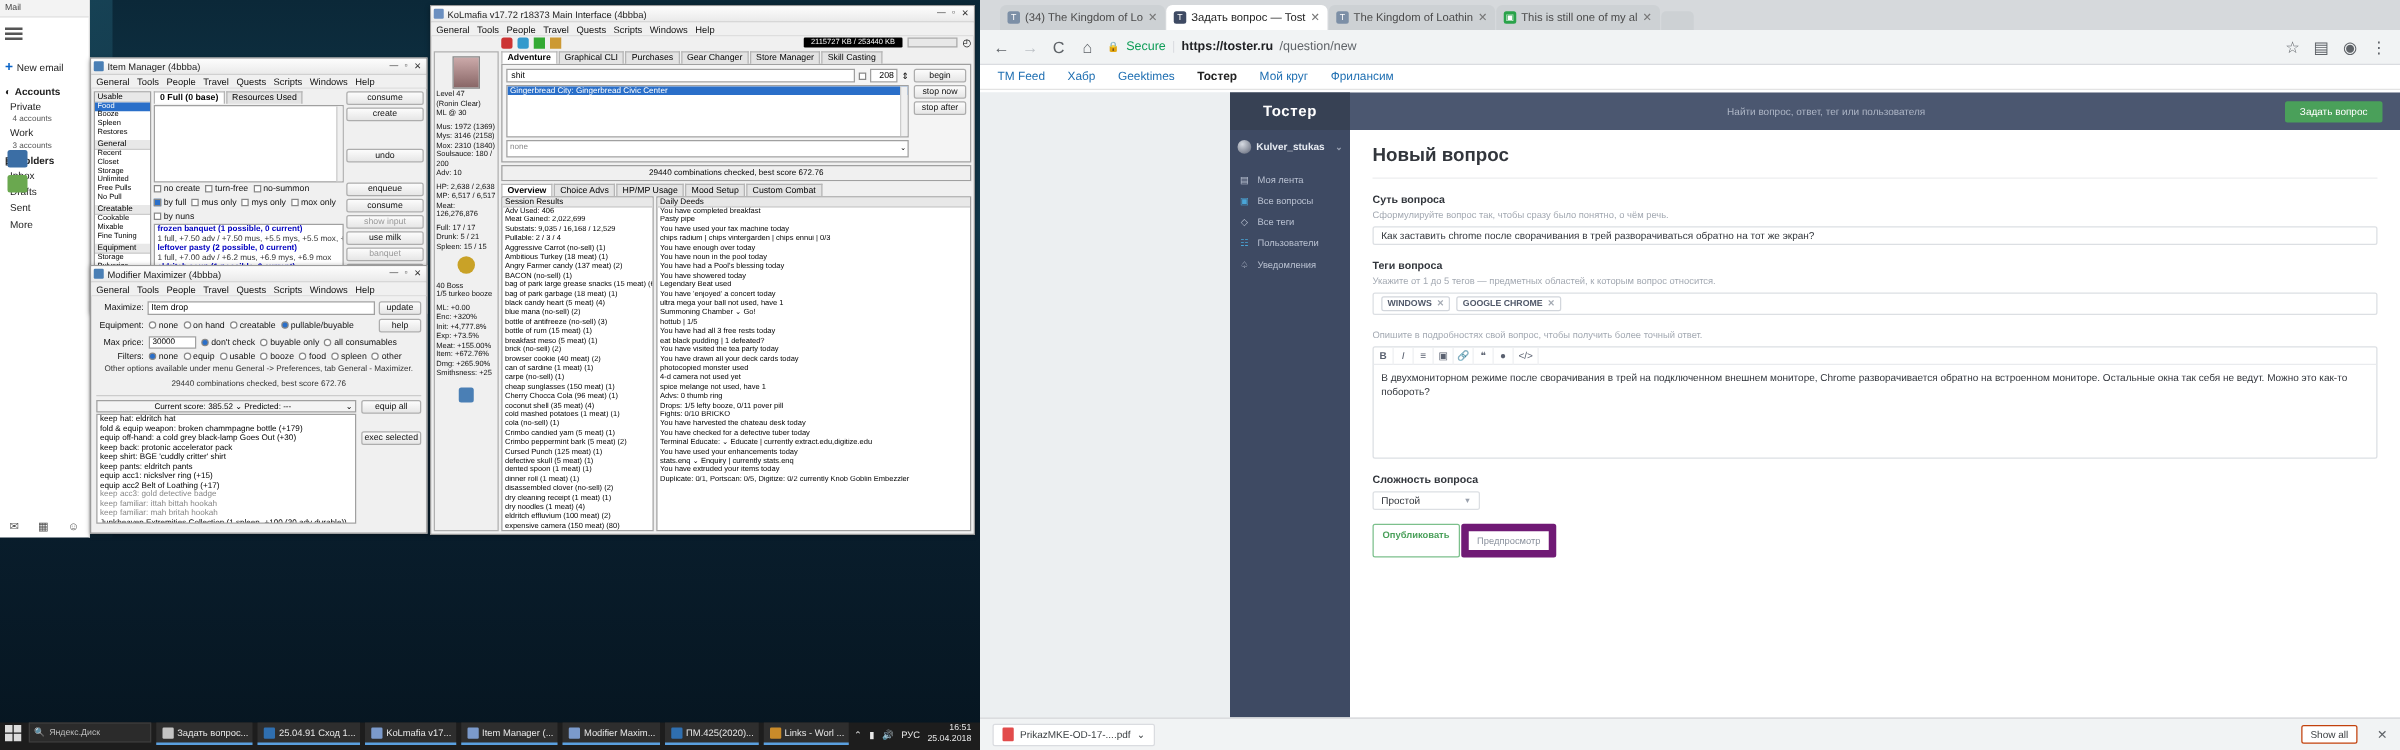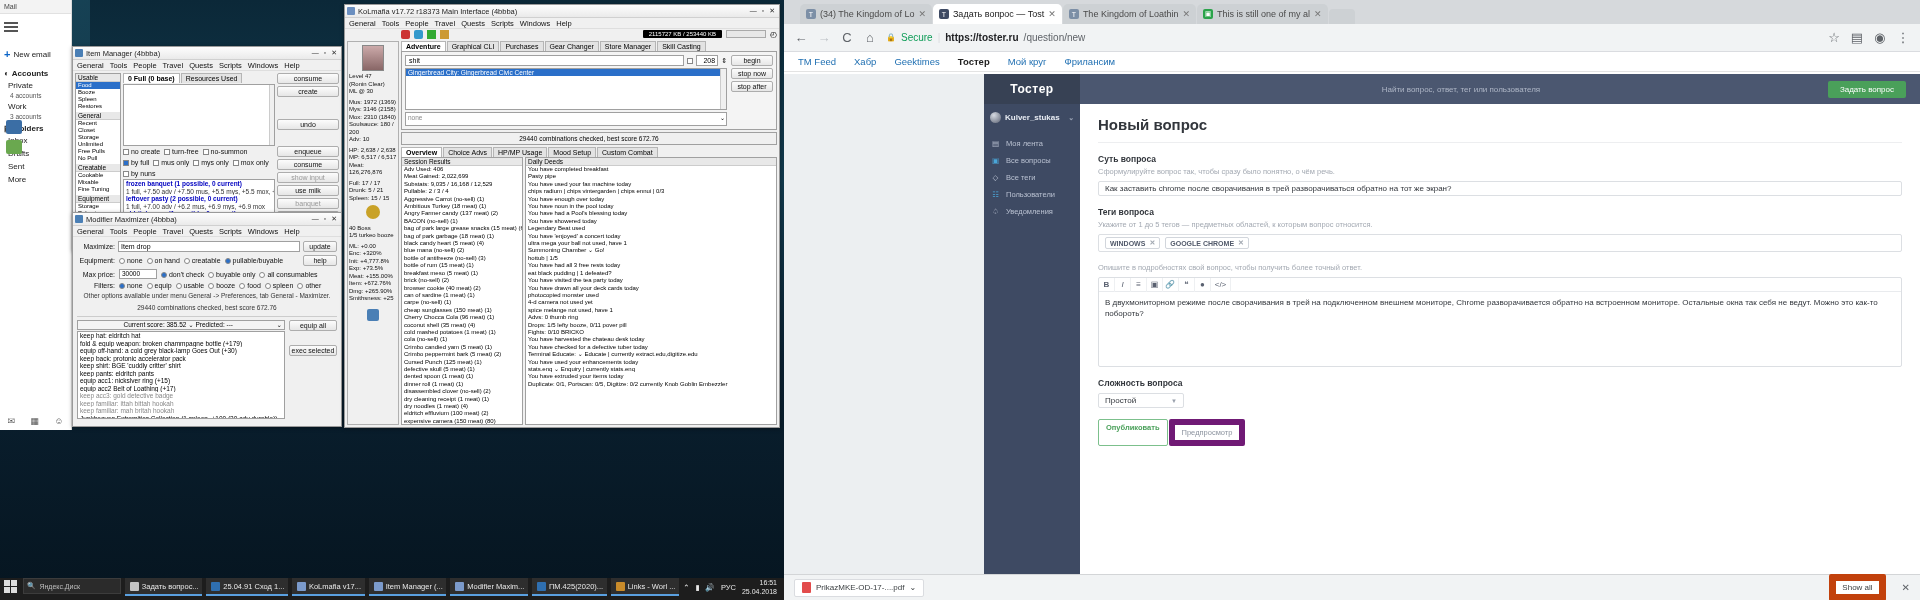--- a/index.html
+++ b/index.html
@@ -141,21 +141,21 @@
   .facts{margin-top:11px;display:flex;gap:1px;}
   .bpub{border:1px solid #7cc08c;color:#4aa05a;font-size:7.5px;font-weight:bold;padding:3px 7px;border-radius:2px;background:#fff;}
   .bprev{border:6px solid #701a75;color:#8c939f;font-size:7.5px;padding:3px 7px;border-radius:2px;background:#fff;}
 
   
   #dlbar{position:absolute;left:0;bottom:0;width:1136px;height:26px;background:#f1f3f4;
      border-top:1px solid #d3d5d7;display:flex;align-items:center;padding:0 10px;gap:8px;text-align:center;}
   .dlitem{display:flex;align-items:center;gap:5px;background:#fff;border:1px solid #dadce0;
      border-radius:2px;height:18px;padding:0 7px;font-size:8px;color:#3c4043;}
   .dlitem .pdf{width:9px;height:11px;background:#e24b4b;border-radius:1px;}
-  #dlbar .showall{margin-left:auto;font-size:8px;color:#3c4043;border:7px solid #c2410c;
+  #dlbar .showall{margin-left:auto;font-size:8px;color:#3c4043;border:1px solid #c2410c;
      background:#fff;border-radius:2px;padding:2px 6px;}
   #dlbar .dclose{font-size:10px;color:#5f6368;margin-left:8px;}
   #tbar{position:absolute;left:0;bottom:0;width:784px;height:22px;background:#1d1d1d;display:flex;
      align-items:flex-start;gap:4px;padding:0 3px;color:#e8e8e8;font-size:7.5px;}
   .tb-start{width:16px;height:16px;display:flex;flex-wrap:wrap;gap:1px;align-content:center;justify-content:center;}
   .tb-start i{width:6px;height:6px;background:#dcdcdc;display:block;}
   .tb-search{width:100px;height:16px;background:#2b2b2b;border:1px solid #3c3c3c;display:flex;
      align-items:center;padding:0 4px;color:#bdbdbd;font-size:7px;gap:3px;}
   .tb-item{height:18px;display:flex;align-items:center;gap:3px;padding:0 5px;background:#2e2e2e;
      border-bottom:2px solid #5aa0e0;max-width:96px;white-space:nowrap;overflow:hidden;}

